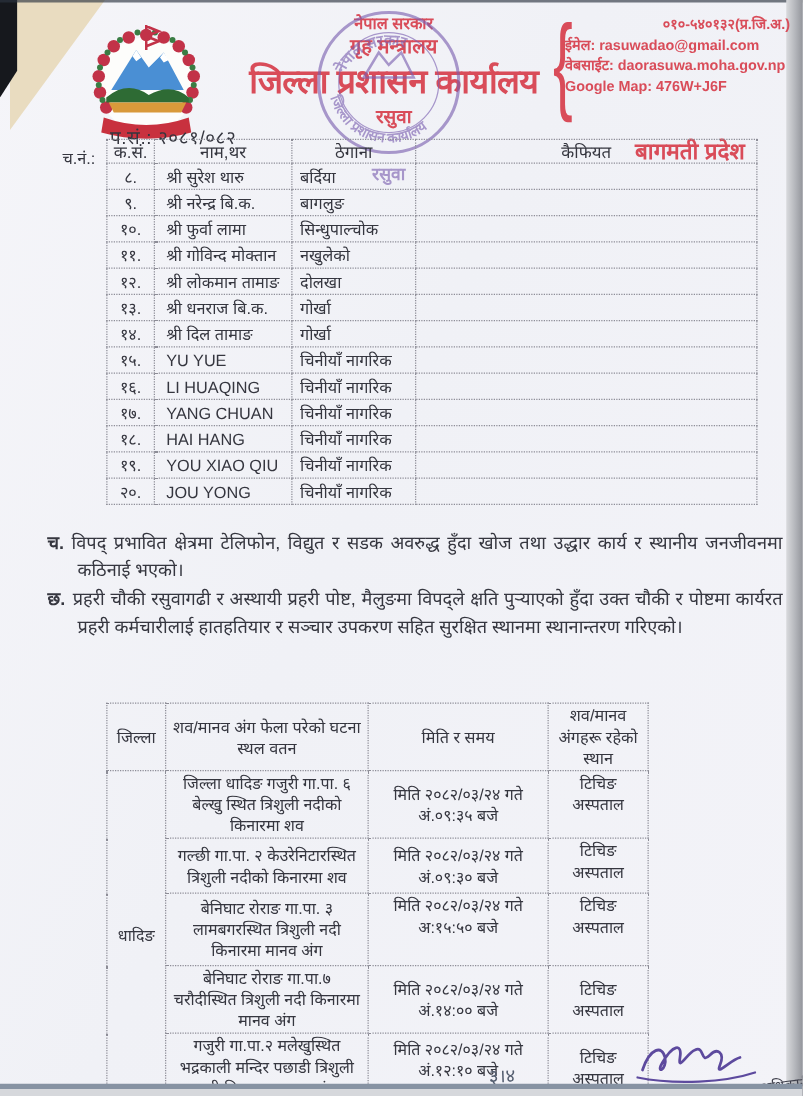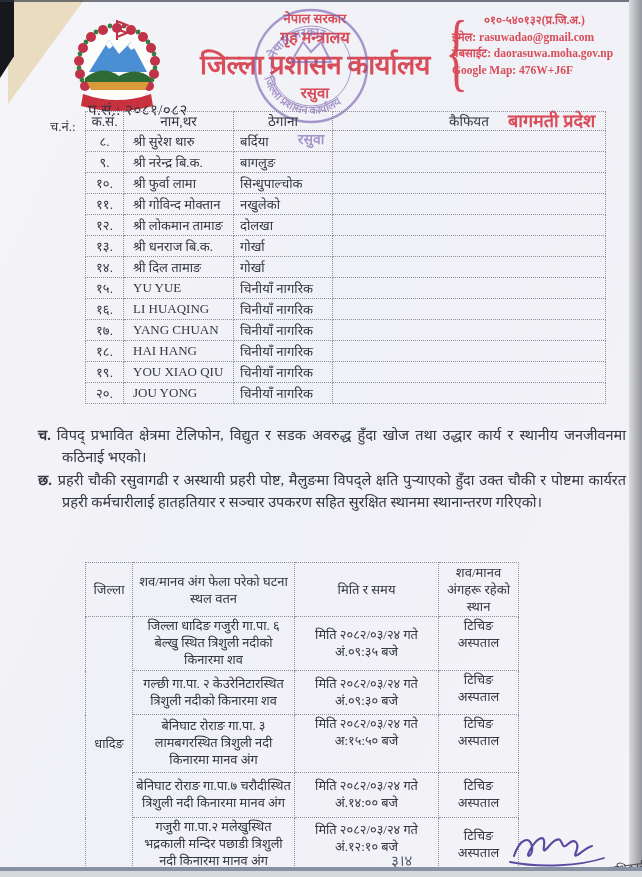--- a/index.html
+++ b/index.html
@@ -1,20 +1,20 @@
 <!DOCTYPE html>
 <html><head>
 <meta charset="utf-8">
 <style>
   html,body{margin:0;padding:0;background:#9b9da2;}
   *{box-sizing:border-box;}
   .page{
     position:relative;width:642px;height:877px;overflow:hidden;
     background:linear-gradient(115deg,#f5f5f9 0%,#f0f1f6 45%,#f3f3f8 100%);
-    font-family:Liberation Serif, serif;color:#35363f;
+    font-family:Liberation Sans, sans-serif;color:#35363f;
   }
   
   .corner-black{position:absolute;left:0;top:0;width:14px;height:78px;background:#16181d;
     clip-path:polygon(0 0,100% 0,100% 72%,0 100%);}
   .corner-beige{position:absolute;left:8px;top:0;width:76px;height:104px;background:#e9dcc0;
     clip-path:polygon(0 0,100% 0,0 100%);}
   .topline{position:absolute;left:0;top:0;width:100%;height:2px;background:#2c3440;opacity:.65;}
   .right-strip{position:absolute;right:0;top:0;width:13px;height:100%;
     background:linear-gradient(90deg,#d9dadd,#b4b6bb 55%,#94969c);}
   .bottom-strip{position:absolute;left:0;bottom:0;width:100%;height:10px;
@@ -22,21 +22,21 @@
   
   .red{color:#d94c59;}
   .emblem{position:absolute;left:57px;top:16px;width:120px;height:102px;}
   .head-center{position:absolute;left:170px;top:12px;width:290px;text-align:center;line-height:1.15;}
   .gov-line{font-size:13px;font-weight:bold;}
   .ministry{font-size:16px;font-weight:bold;margin-top:2px;}
   .office{font-size:27px;font-weight:bold;margin-top:3px;letter-spacing:-.5px;}
   .district-line{font-size:15px;font-weight:bold;margin-top:4px;}
   .stamp{position:absolute;left:247px;top:4px;width:128px;height:146px;opacity:.62;pointer-events:none;}
   .contact{position:absolute;left:452px;top:12px;width:180px;font-size:11.5px;line-height:16.5px;font-weight:bold;}
-  .contact .indent{padding-left:32px;}
+  .contact .indent{padding-left:32px;text-align:right;}
   .brace{position:absolute;left:436px;top:8px;font-size:86px;font-weight:normal;color:#d94c59;
     transform:scaleX(.55);line-height:86px;}
   .province{position:absolute;left:508px;top:108px;font-size:18px;font-weight:bold;}
   .refno{position:absolute;left:88px;top:99px;font-size:15px;letter-spacing:.5px;}
   .chno{position:absolute;left:50px;top:117px;font-size:13px;}
   
   table{border-collapse:collapse;table-layout:fixed;}
   .t1{position:absolute;left:85px;top:111px;width:520px;}
   .t1 th,.t1 td{border:1px dotted #8d8d97;font-weight:normal;overflow:hidden;white-space:nowrap;}
   .t1 th{font-size:13.5px;height:19px;padding:0 2px;}

